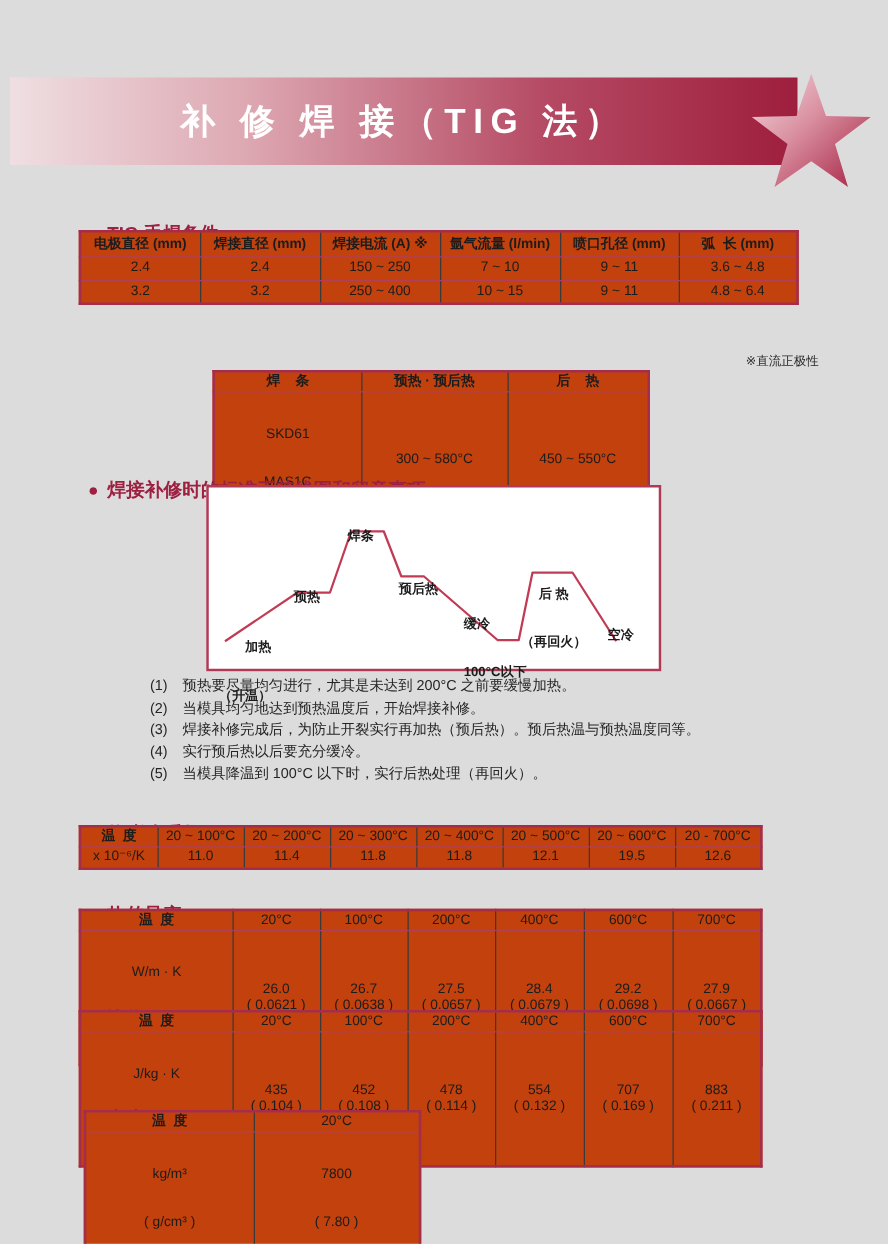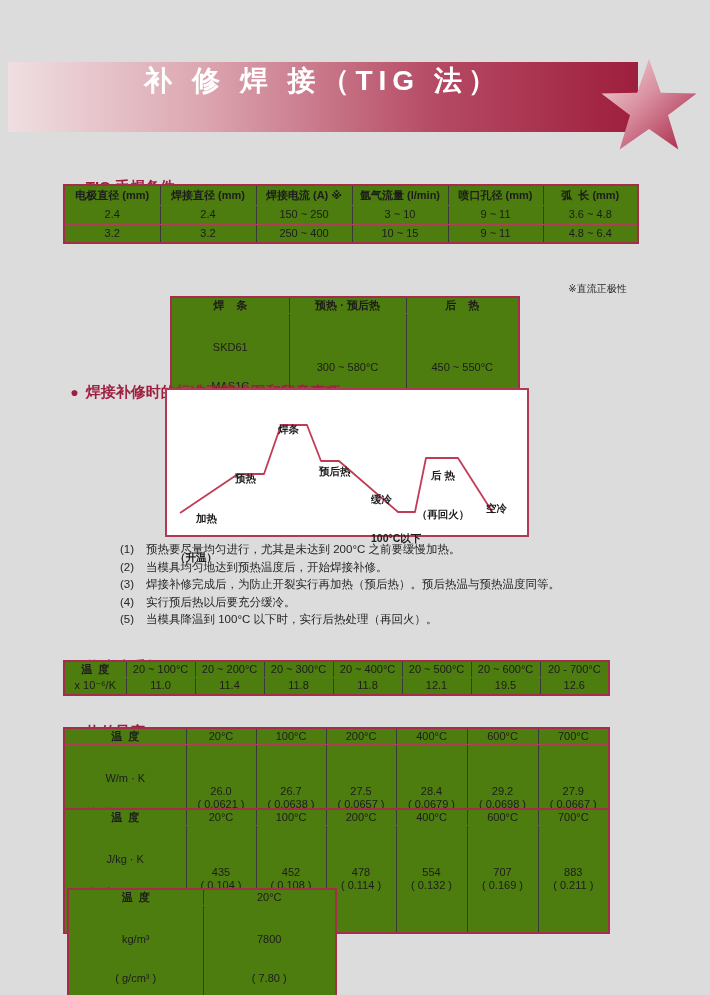--- a/index.html
+++ b/index.html
@@ -8,46 +8,46 @@
     background:#dcdcdc;
     font-family:"Liberation Sans","DejaVu Sans",sans-serif;
     color:#1c1c1c;
   }
   .abs{position:absolute;}
 
   
   #banner{
     left:8px;top:62px;width:630px;height:70px;z-index:1;
     background:linear-gradient(90deg,#efdfe2 0%,#dda8b2 30%,#b54a64 68%,#9e1e3d 100%);
-    display:flex;align-items:flex-start;justify-content:center;
+    display:flex;align-items:center;justify-content:center;
   }
   #banner .btitle{
     color:#ffffff;font-size:28px;font-weight:bold;letter-spacing:6px;white-space:pre;
   }
   #star{left:599px;top:56px;width:100px;height:106px;z-index:2;}
 
   
   .sec{font-size:15px;font-weight:bold;color:#9e2041;white-space:pre;}
   .sec .bullet{margin-right:7px;font-size:14px;}
 
   
   table.dt{
-    border-collapse:collapse;background:#4d7c0f;table-layout:fixed;
+    border-collapse:collapse;background:#c2410c;table-layout:fixed;
     border:2px solid #a52d4c;
     padding-left:13px;
   }
   table.dt td{
     border:1px solid;
     border-top-color:#b04058;border-bottom-color:#b04058;
     border-left-color:#3a3a3a;border-right-color:#3a3a3a;
     text-align:center;font-size:11px;line-height:13px;padding:1px 2px;
     white-space:pre;color:#1c1c1c;overflow:hidden;
   }
   table.dt td.hb{font-weight:bold;}
-  .footnote{font-size:10px;color:#2a2a2a;text-align:center;white-space:pre;}
+  .footnote{font-size:10px;color:#2a2a2a;text-align:right;white-space:pre;}
 
   
   #dbox{
     left:165px;top:388px;width:360px;height:145px;
     background:#ffffff;border:2px solid #b03a55;
   }
   #dbox .dlabel{
     position:absolute;font-size:10.5px;font-weight:bold;color:#1c1c1c;
     white-space:pre;line-height:13px;margin-top:16px;
   }
@@ -95,21 +95,21 @@
     <td class="hb">焊接直径 (mm)</td>
     <td class="hb">焊接电流 (A) ※</td>
     <td class="hb">氩气流量 (l/min)</td>
     <td class="hb">喷口孔径 (mm)</td>
     <td class="hb">弧  长 (mm)</td>
   </tr>
   <tr style="height:19px">
     <td>2.4</td>
     <td>2.4</td>
     <td>150 ~ 250</td>
-    <td>3 ~ 10</td>
+    <td>7 ~ 10</td>
     <td>9 ~ 11</td>
     <td>3.6 ~ 4.8</td>
   </tr>
   <tr style="height:19px">
     <td>3.2</td>
     <td>3.2</td>
     <td>250 ~ 400</td>
     <td>10 ~ 15</td>
     <td>9 ~ 11</td>
     <td>4.8 ~ 6.4</td>

